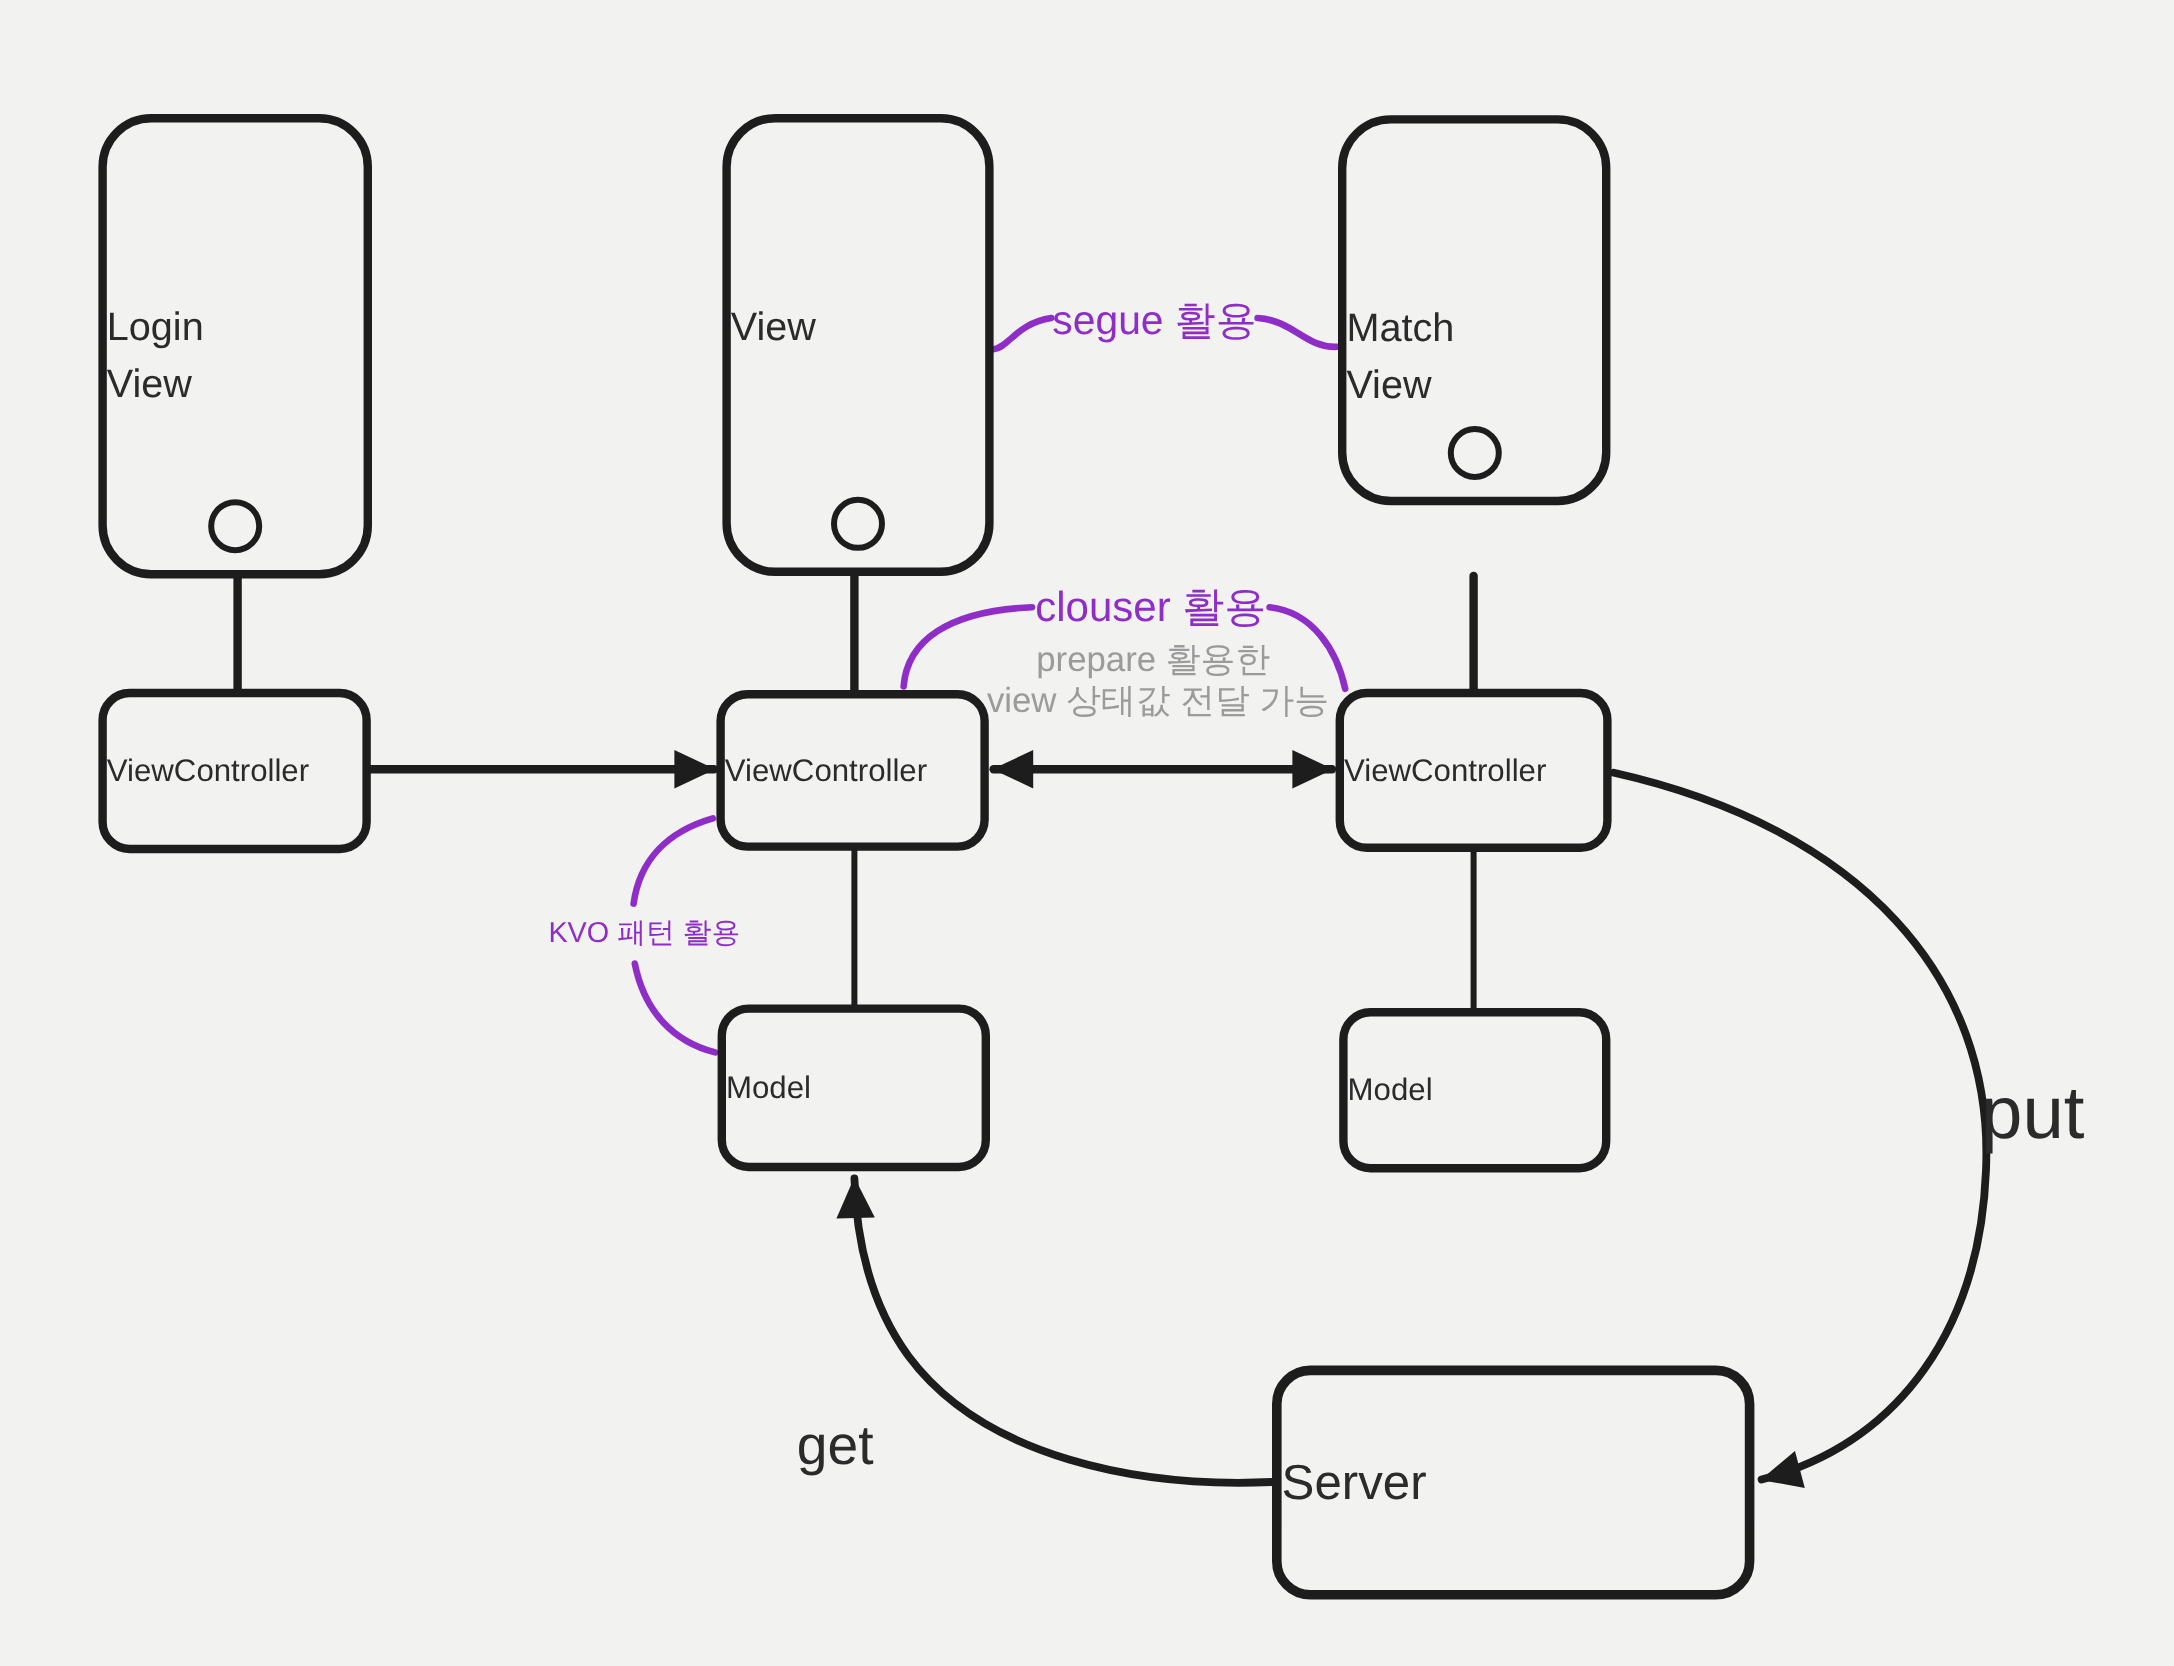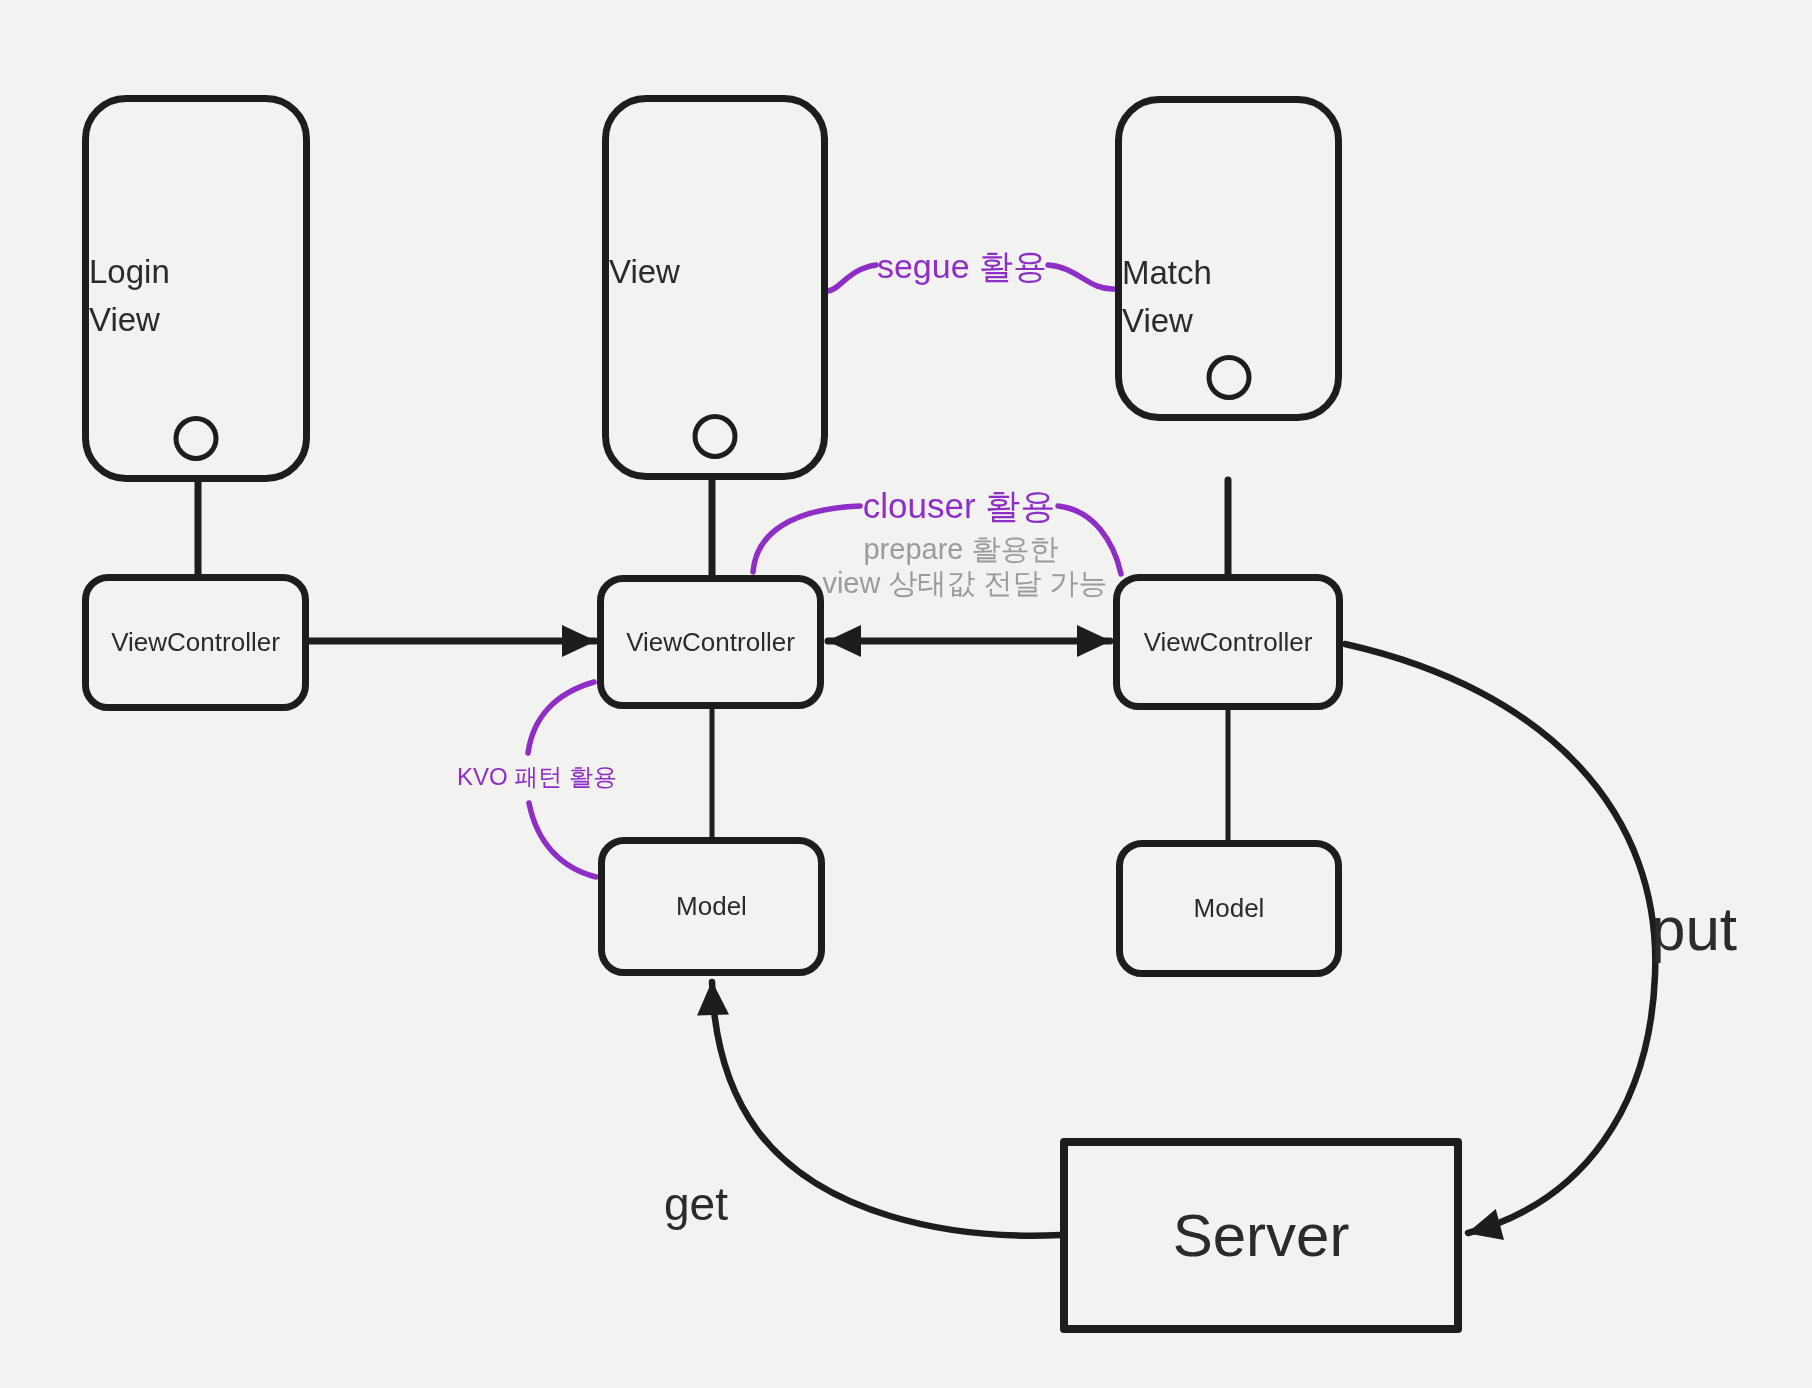--- a/index.html
+++ b/index.html
@@ -20,22 +20,22 @@
   .arrowfill{fill:var(--stroke)}
   .mend{marker-end:url(#ah)}
   .mstart{marker-start:url(#ah)}
 
   .node{position:absolute;z-index:2;background:var(--bg);border:7px solid var(--stroke);color:var(--text)}
   .phone{border-radius:44px}
   .phone-label{position:absolute;left:0;right:0;top:146px;text-align:left;
     font-size:33px;line-height:1.45;color:var(--text)}
   .home{position:absolute;left:50%;bottom:14px;transform:translateX(-50%);
     width:45px;height:45px;border:5px solid var(--stroke);border-radius:50%}
-  .box{border-radius:26px;display:flex;align-items:center;justify-content:center;font-size:26px}
-  .server{border-radius:4px;border-width:8px;font-size:60px}
+  .box{border-radius:26px;display:flex;align-items:center;justify-content:flex-start;font-size:26px}
+  .server{border-radius:32px;border-width:8px;font-size:41px}
 
   .anno{position:absolute;z-index:3;transform:translate(-50%,-50%);white-space:nowrap;text-align:right}
   .anno.purple{color:var(--annotation)}
   .anno.gray{color:var(--muted)}
   .anno.dark{color:var(--text)}
 </style>
 </head>
 <body>
 
 <div class="canvas">

